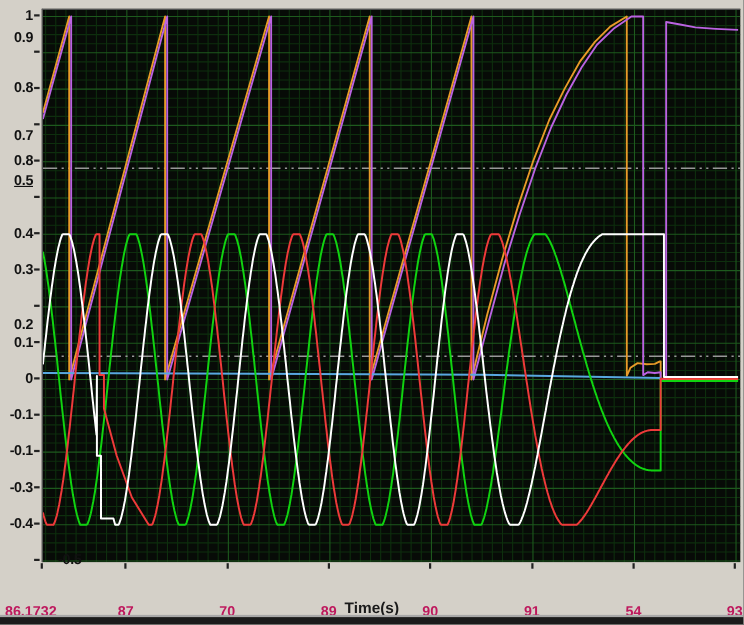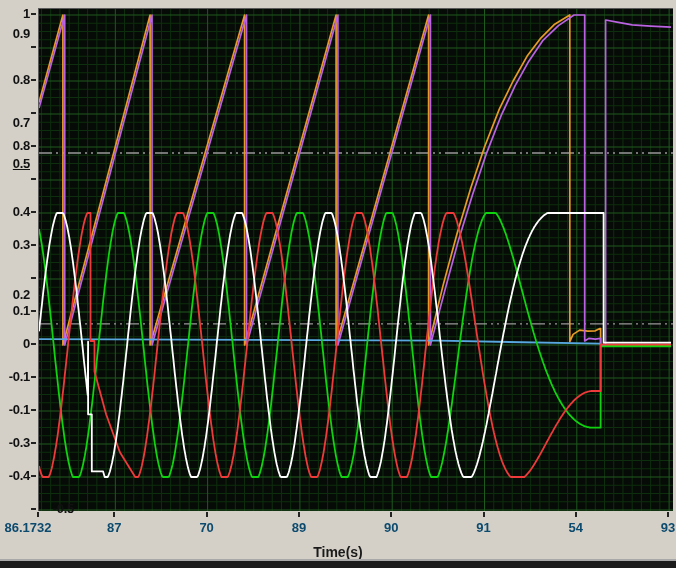--- a/index.html
+++ b/index.html
@@ -15,22 +15,22 @@
     box-sizing:content-box;
   }
   #plot-svg{position:absolute; left:0; top:0;}
   .ylab{
     position:absolute; width:30px; left:0; height:16px; line-height:16px;
     text-align:right; font-size:13px; color:#111; font-weight:bold;
     letter-spacing:-0.3px;
   }
   .ytick{position:absolute; width:5px; height:2px; background:#222; left:31px;}
   .xlab{
-    position:absolute; top:520px; height:16px; line-height:16px;
-    font-size:13px; color:#0c4a6e; font-weight:bold; text-align:center;
+    position:absolute; top:548px; height:16px; line-height:16px;
+    font-size:13px; color:#be185d; font-weight:bold; text-align:center;
     transform:translateX(-50%); white-space:nowrap;
   }
   .xtick{position:absolute; width:2px; height:5px; background:#222; top:512px;}
   #x-axis-title{
     position:absolute; top:544px; left:338px; transform:translateX(-50%);
     font-size:14px; color:#1a1a1a; font-weight:bold;
   }
   #bottom-strip-light{position:absolute; left:0; top:559px; width:676px; height:2px; background:#a8a8a8;}
   #bottom-strip-dark{position:absolute; left:0; top:561px; width:676px; height:7px; background:#1b1b1b;}
 </style>

